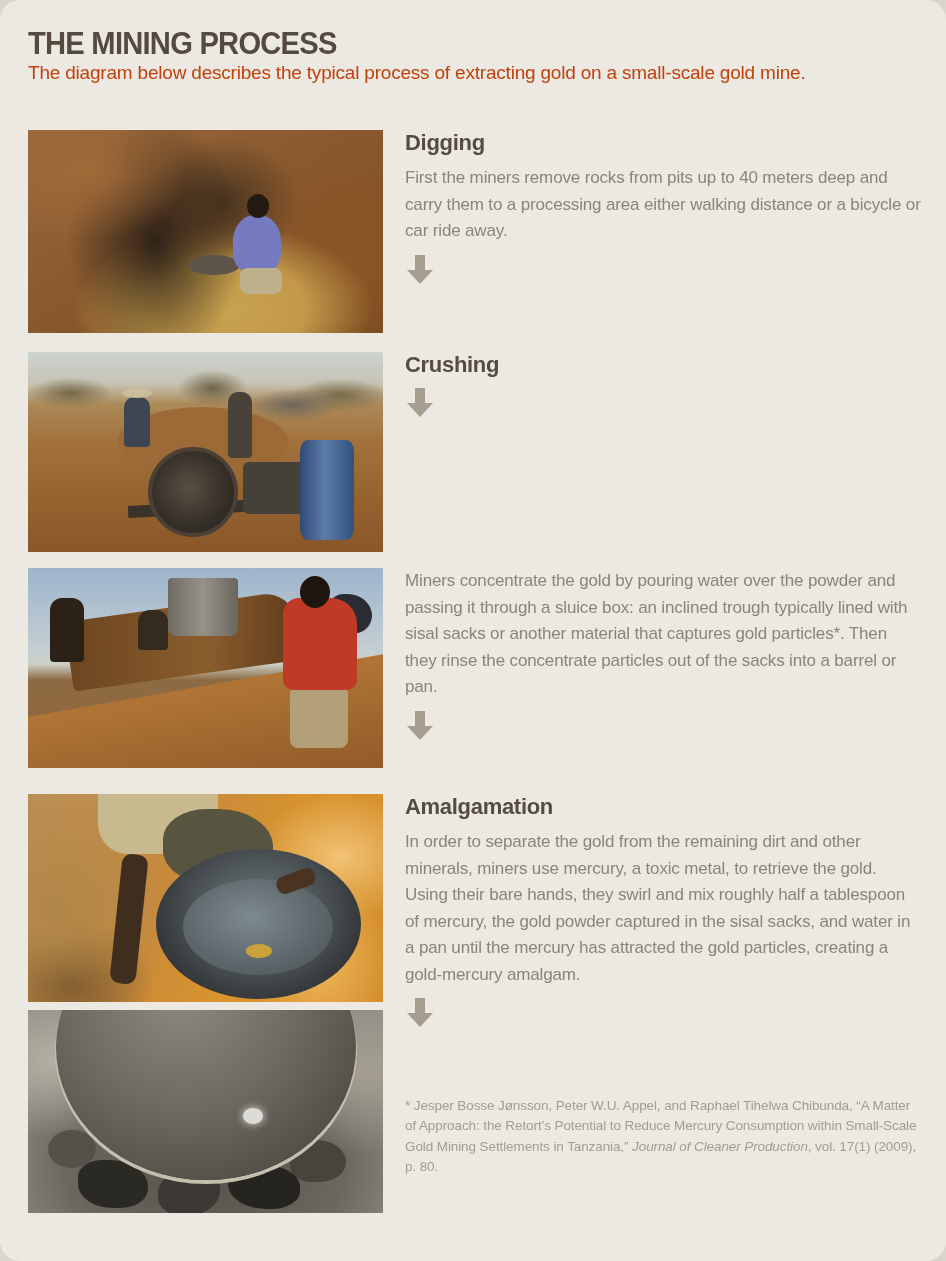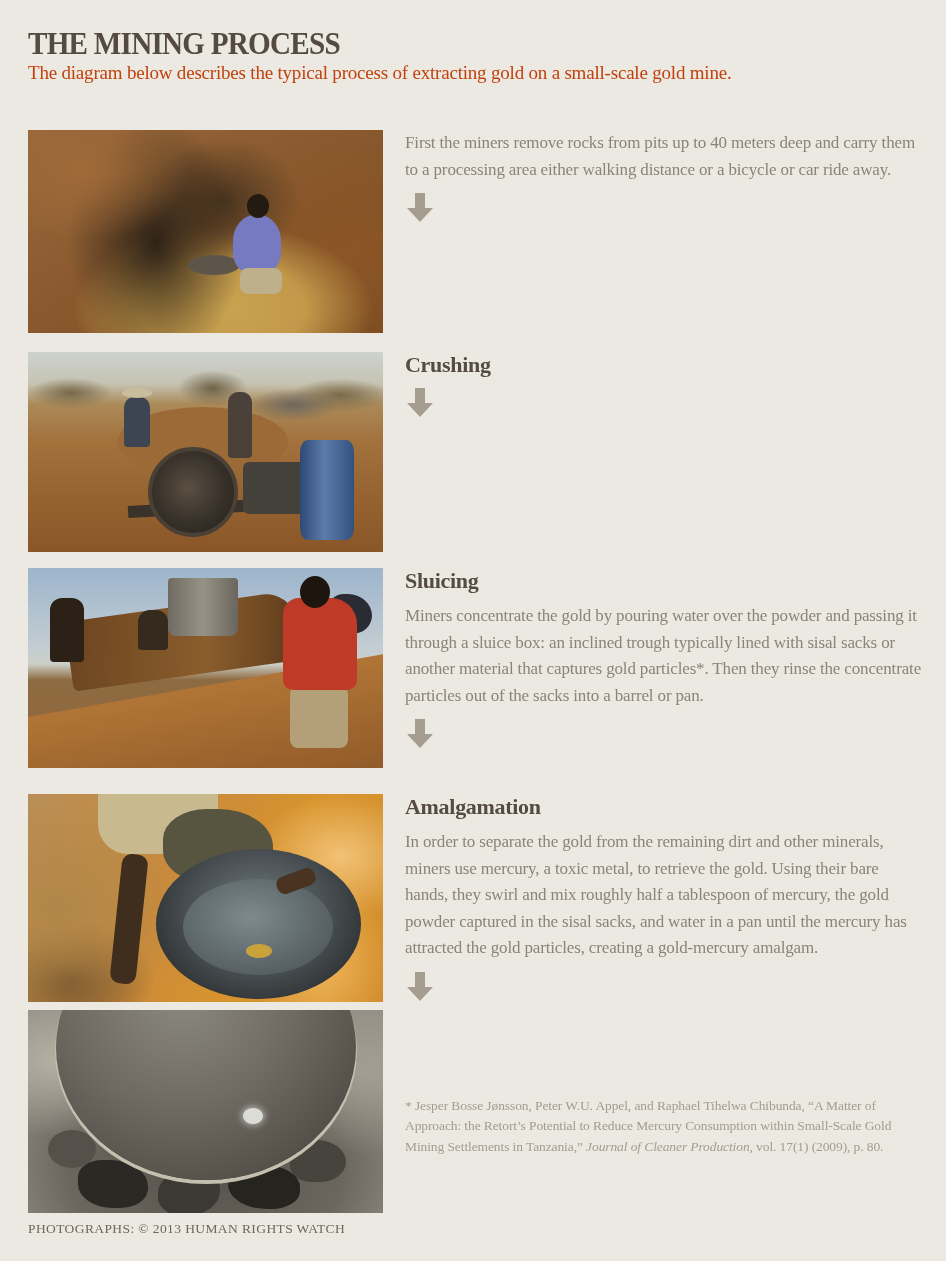--- a/index.html
+++ b/index.html
@@ -1,20 +1,21 @@
 <!DOCTYPE html>
 <html><head>
 <meta charset="utf-8">
 <style>
   html,body{margin:0;padding:0;background:#d8d5cd;}
   .page{
     position:relative;width:946px;height:1261px;margin:0 auto;
     background:#ebe9e2;
-    font-family:Liberation Serif, serif;
+    font-family:Liberation Sans, sans-serif;
     overflow:hidden;
+    border-radius:20px;
   }
   
   .title{
     position:absolute;left:28px;top:26px;margin:0;
     font-size:31px;font-weight:700;color:#544a3f;
     letter-spacing:-0.8px;transform:scaleX(0.94);transform-origin:left top;
     white-space:nowrap;
   }
   .subtitle{
     position:absolute;left:28px;top:62px;margin:0;width:880px;
@@ -148,20 +149,21 @@
 
   <section class="step step-1">
     <div class="photo">
       <div class="layer p1-bg"></div>
       <div class="layer p1-pan"></div>
       <div class="layer p1-person"></div>
       <div class="layer p1-head"></div>
       <div class="layer p1-pants"></div>
     </div>
     <div class="text">
+      <h2 class="step-title">Digging</h2>
       <p class="step-desc">First the miners remove rocks from pits up to 40 meters deep and carry them to a processing area either walking distance or a bicycle or car ride away.</p>
       <div class="arrow">
         <div class="stem"></div>
         <div class="head"></div>
       </div>
     </div>
   </section>
 
   <section class="step step-2">
     <div class="photo">
@@ -194,21 +196,20 @@
       <div class="layer p3-bucket"></div>
       <div class="layer p3-boy1"></div>
       <div class="layer p3-boy2"></div>
       <div class="layer p3-leg"></div>
       <div class="layer p3-pants3"></div>
       <div class="layer p3-hood"></div>
       <div class="layer p3-red"></div>
       <div class="layer p3-head3"></div>
     </div>
     <div class="text">
-      <h2 class="step-title">Sluicing</h2>
       <p class="step-desc">Miners concentrate the gold by pouring water over the powder and passing it through a sluice box: an inclined trough typically lined with sisal sacks or another material that captures gold particles*. Then they rinse the concentrate particles out of the sacks into a barrel or pan.</p>
       <div class="arrow">
         <div class="stem"></div>
         <div class="head"></div>
       </div>
     </div>
   </section>
 
   <section class="step step-4">
     <div class="photo">
@@ -241,15 +242,14 @@
       <div class="layer p5-coal3"></div>
       <div class="layer p5-pan"></div>
       <div class="layer p5-amalgam"></div>
     </div>
     <div class="text">
     </div>
   </section>
 
   <p class="footnote"><span>* Jesper Bosse Jønsson, Peter W.U. Appel, and Raphael Tihelwa Chibunda, “A Matter of Approach: the Retort’s Potential to Reduce Mercury Consumption within Small-Scale Gold Mining Settlements in Tanzania,” </span><span class="journal">Journal of Cleaner Production</span><span>, vol. 17(1) (2009), p. 80.</span></p>
 
-  <p class="credit">PHOTOGRAPHS: © 2013 HUMAN RIGHTS WATCH</p>
 
 </div>
 
 </body></html>

